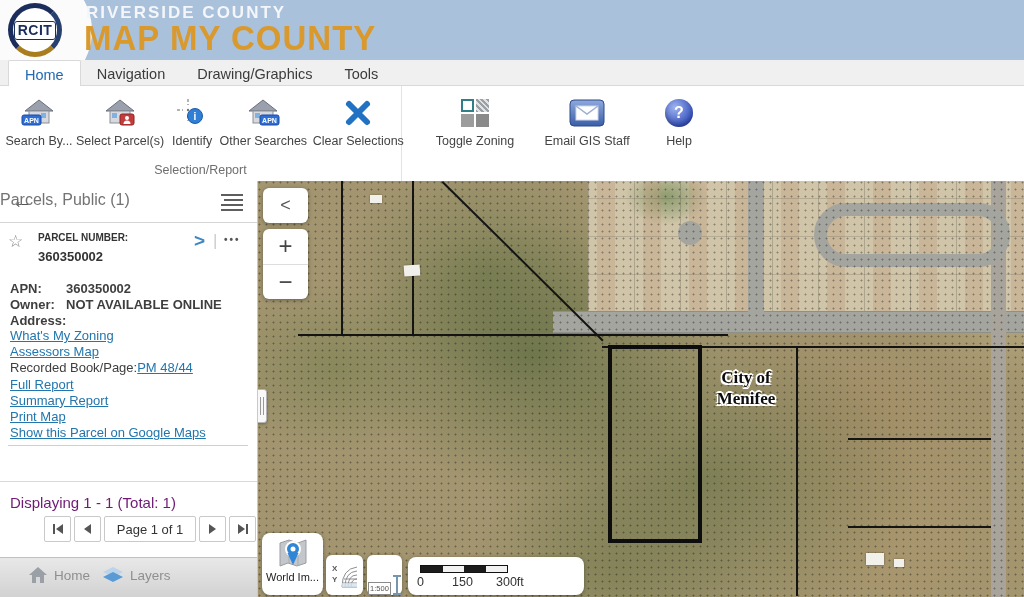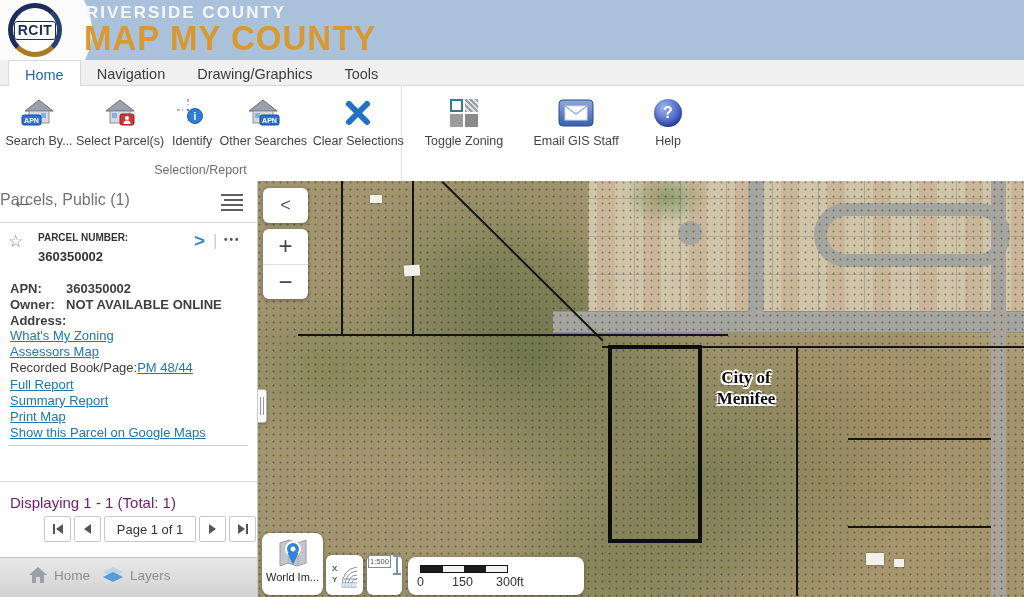--- a/index.html
+++ b/index.html
@@ -23,21 +23,21 @@
   .tab.active { background:#fff; color:#2268b2; border:1px solid #d9d9d9; border-bottom:none; border-radius:2px 2px 0 0; margin-bottom:-1px; }
 
   
   #ribbon { position:absolute; left:0; top:86px; width:1024px; height:95px; background:#fff; display:flex; }
   .rgroup1 { position:relative; width:402px; border-right:1px solid #e3e3e3; display:flex; align-items:flex-start; padding:6px 2px 0 6px; }
   .rgroup2 { display:flex; align-items:flex-start; padding:6px 0 0 14px; }
   .rbtn { display:flex; flex-direction:column; align-items:center; justify-content:flex-start; padding:2px 4px; cursor:pointer; }
   .rbtn .ric { height:38px; display:flex; align-items:center; justify-content:center; }
   .rbtn .rlabel { font-size:12.5px; color:#444; white-space:nowrap; margin-top:2px; }
   .group-label { position:absolute; bottom:4px; left:0; width:100%; text-align:center; font-size:12.5px; color:#6e6e6e; }
-  .w64{width:66px}.w92{width:96px}.w52{width:56px}.w90{width:94px}.w93{width:96px}.w80{width:88px;margin-left:4px}.we{width:100px;margin-left:18px}.wh{width:52px;margin-left:16px}
+  .w64{width:66px}.w92{width:96px}.w52{width:56px}.w90{width:94px}.w93{width:96px}.w80{width:88px;margin-left:15px}.we{width:100px;margin-left:18px}.wh{width:52px;margin-left:16px}
 
   .tz-grid { display:grid; grid-template-columns:13px 13px; grid-template-rows:13px 13px; gap:2px; }
   .tz-a { background:#fff; border:2px solid #2e7f8a; }
   .tz-b { background:repeating-linear-gradient(45deg,#9aa0a4 0 2px,#dfe3e5 2px 4px); }
   .tz-c { background:#9c9c9c; }
   .tz-d { background:#8a8a8a; }
   .help-ball { width:28px; height:28px; border-radius:50%; background:radial-gradient(circle at 35% 30%, #9db4ee, #3a55c0 70%, #27348e); color:#fff; font-weight:bold; font-size:16px; display:flex; align-items:center; justify-content:center; box-shadow:inset 0 -3px 5px rgba(0,0,0,.25); }
 
   
   #panel { position:absolute; left:0; top:181px; width:258px; height:416px; background:#fff; border-right:1px solid #c9c9c9; }
@@ -111,21 +111,21 @@
   .mwidget { position:absolute; background:#fff; border-radius:6px; box-shadow:0 1px 4px rgba(0,0,0,.35); }
   .m-collapse { left:5px; top:7px; width:45px; height:35px; display:flex; align-items:center; justify-content:center; font-size:18px; color:#555; cursor:pointer; }
   .m-zoomctl { left:5px; top:48px; width:45px; height:70px; display:flex; flex-direction:column; }
   .m-zbtn { flex:1; display:flex; align-items:center; justify-content:center; font-size:24px; color:#444; cursor:pointer; }
   .m-zbtn:first-child { border-bottom:1px solid #ddd; }
   .m-grip { position:absolute; left:-4px; top:208px; width:13px; height:34px; background:#f8f8f8; border:1px solid #b5b5b5; border-radius:3px; box-shadow:0 1px 3px rgba(0,0,0,.3); display:flex; align-items:center; justify-content:center; cursor:pointer; }
   .m-grip span { display:block; width:7px; height:18px; background:repeating-linear-gradient(90deg,#999 0 1px,transparent 1px 3px); }
   .m-basemap { left:4px; top:352px; width:61px; height:62px; border-radius:8px; display:flex; flex-direction:column; align-items:center; padding-top:4px; cursor:pointer; }
   .m-basemap .bl { font-size:11px; color:#222; margin-top:2px; white-space:nowrap; overflow:hidden; max-width:56px; }
   .m-grat { left:68px; top:374px; width:37px; height:40px; display:flex; align-items:center; justify-content:center; cursor:pointer; }
-  .m-scalebtn { left:109px; top:374px; width:35px; height:40px; display:flex; align-items:flex-start; justify-content:center; gap:2px; cursor:pointer; }
+  .m-scalebtn { left:109px; top:374px; width:35px; height:40px; display:flex; align-items:flex-end; justify-content:center; gap:2px; cursor:pointer; }
   .scale-box { border:1px solid #8a8a8a; font-size:7.5px; color:#555; padding:1px 1px; }
   .ibeam { position:relative; width:8px; height:20px; }
   .ibeam::before, .ibeam::after { content:""; position:absolute; left:0; width:8px; height:2px; background:#7596ad; }
   .ibeam::before { top:0; } .ibeam::after { bottom:0; }
   .ibeam span { position:absolute; left:3px; top:0; width:2px; height:20px; background:#7596ad; }
   .m-scalebar { left:150px; top:376px; width:176px; height:38px; border-radius:8px; }
   .sb-bar { position:absolute; left:12px; top:8px; width:88px; height:8px; border:1px solid #111; display:flex; }
   .sb-bar i { display:block; height:100%; width:22px; }
   .sb-b1,.sb-b3 { background:#1c1c1c; } .sb-b2,.sb-b4 { background:#f2f2f2; }
   .sb-l { position:absolute; top:18px; font-size:12.5px; color:#333; }

